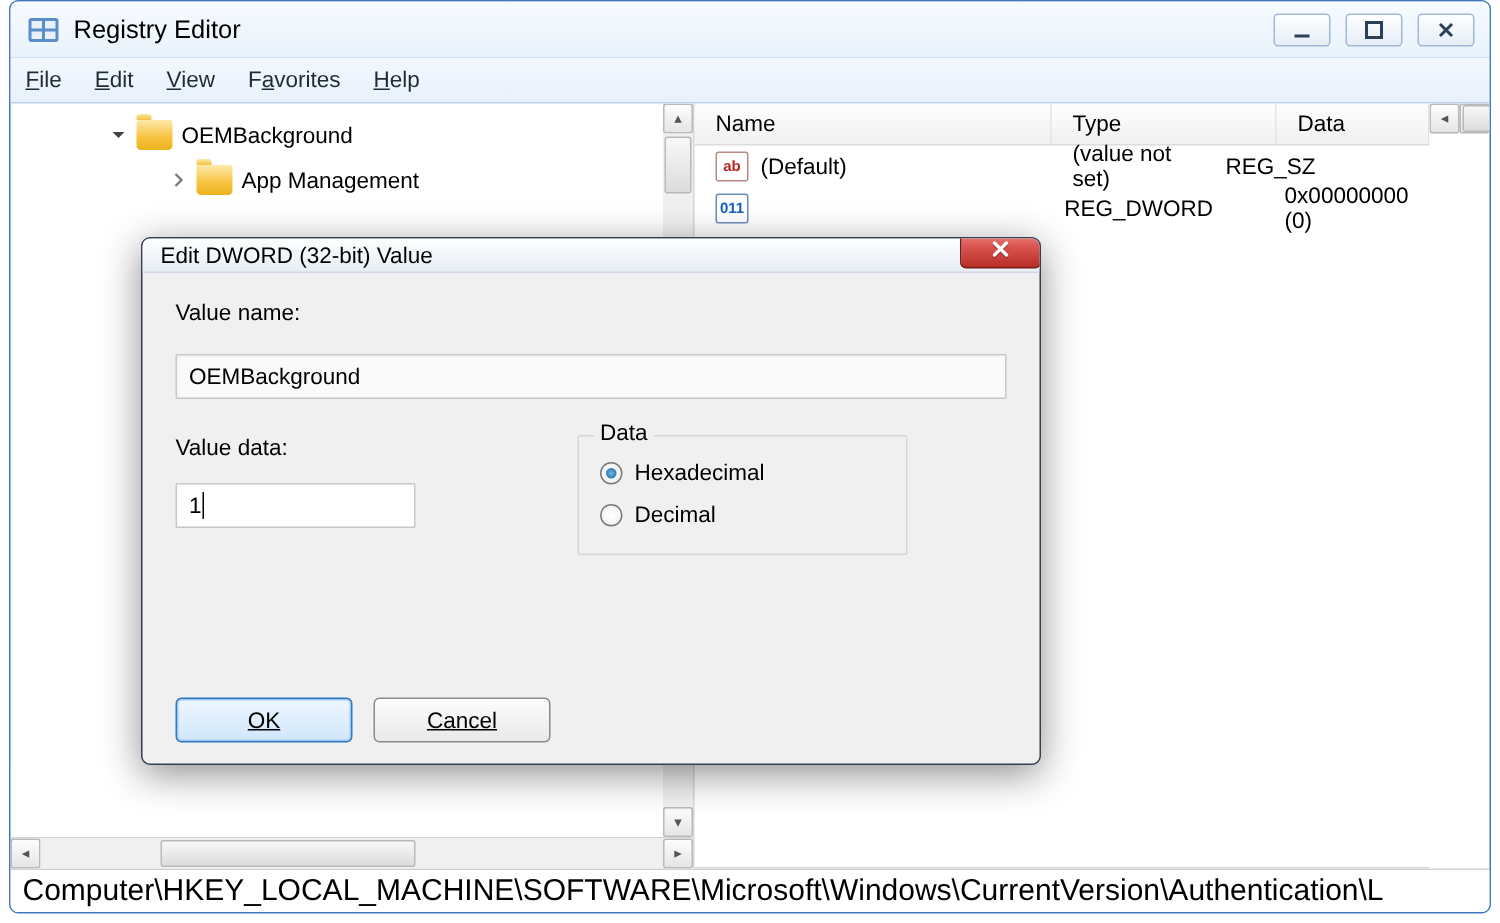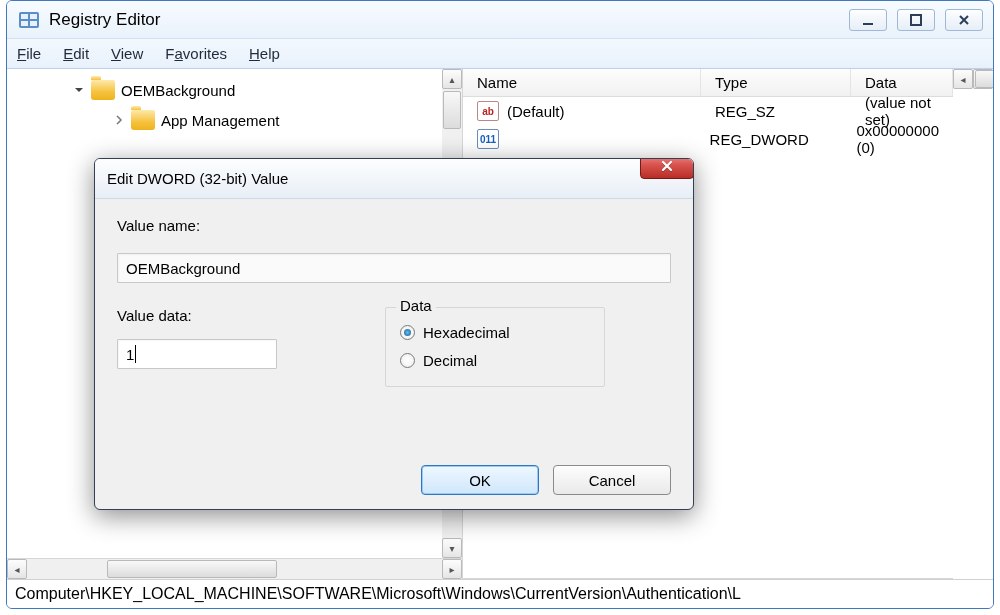--- a/index.html
+++ b/index.html
@@ -155,36 +155,36 @@
     display:flex; align-items:center; justify-content:center;
     margin-right:8px;
   }
   .val-icon.bin { color:#1560bd; border-color:#6a8dbb; }
 
   
   .statusbar {
     height:28px; display:flex; align-items:center;
     padding:0 8px;
     background:#fff;
-    font-size:16px;
+    font-size:20px;
     white-space:nowrap; overflow:hidden;
   }
 
   
   .dialog {
     position:absolute; left:94px; top:158px; width:600px; height:352px;
     border:1px solid #323f54;
     border-radius:6px;
     background:#f0f0f0;
     box-shadow: 0 6px 26px rgba(0,0,0,0.45);
     display:flex; flex-direction:column;
     overflow:hidden;
   }
   .dialog .dlg-titlebar {
-    height:40px;
+    height:23px;
     background: linear-gradient(#fdfefe,#e8eef6);
     border-bottom:1px solid #cfd8e4;
     display:flex; align-items:center; padding:0 12px;
     position:relative;
   }
   .dlg-title { font-size:15px; }
   .dlg-close {
     position:absolute; right:-1px; top:-6px;
     width:54px; height:26px;
     background: linear-gradient(#ef8d89,#d9534f 45%,#b72e26);
@@ -226,22 +226,22 @@
   .radio {
     width:15px; height:15px; border:1px solid #7a7a7a; border-radius:50%;
     background:radial-gradient(#fff,#ededed);
     display:flex; align-items:center; justify-content:center;
   }
   .radio .dot {
     width:7px; height:7px; border-radius:50%;
     background: radial-gradient(#6fb9e5,#0a5f9e);
   }
   .dlg-buttons {
-    display:flex; gap:14px; justify-content:flex-end;
-    margin-top:auto; padding-top:18px;
+    display:flex; gap:14px; 
+    margin-top:auto; padding-top:18px;text-decoration:underline;
   }
   .btn {
     min-width:118px; height:30px;
     border:1px solid #8a8a8a; border-radius:4px;
     background:linear-gradient(#fdfdfd,#e9e9e9);
     display:flex; align-items:center; justify-content:center;
     font-size:15px;
   }
   .btn.default {
     border:1px solid #2e78c2;
@@ -340,22 +340,22 @@
         <div class="lv-header">
           <div class="lv-col col-name">Name</div>
           <div class="lv-col col-type">Type</div>
           <div class="lv-col col-data">Data</div>
         </div>
         <div class="lv-row">
           <div class="lv-col col-name">
             <span class="val-icon">ab</span>
             <span>(Default)</span>
           </div>
+          <div class="lv-col col-data">(value not set)</div>
           <div class="lv-col col-type">REG_SZ</div>
-          <div class="lv-col col-data">(value not set)</div>
         </div>
         <div class="lv-row">
           <div class="lv-col col-name">
             <span class="val-icon bin">011</span>
             <span></span>
           </div>
           <div class="lv-col col-type">REG_DWORD</div>
           <div class="lv-col col-data">0x00000000 (0)</div>
         </div>
       </div>

